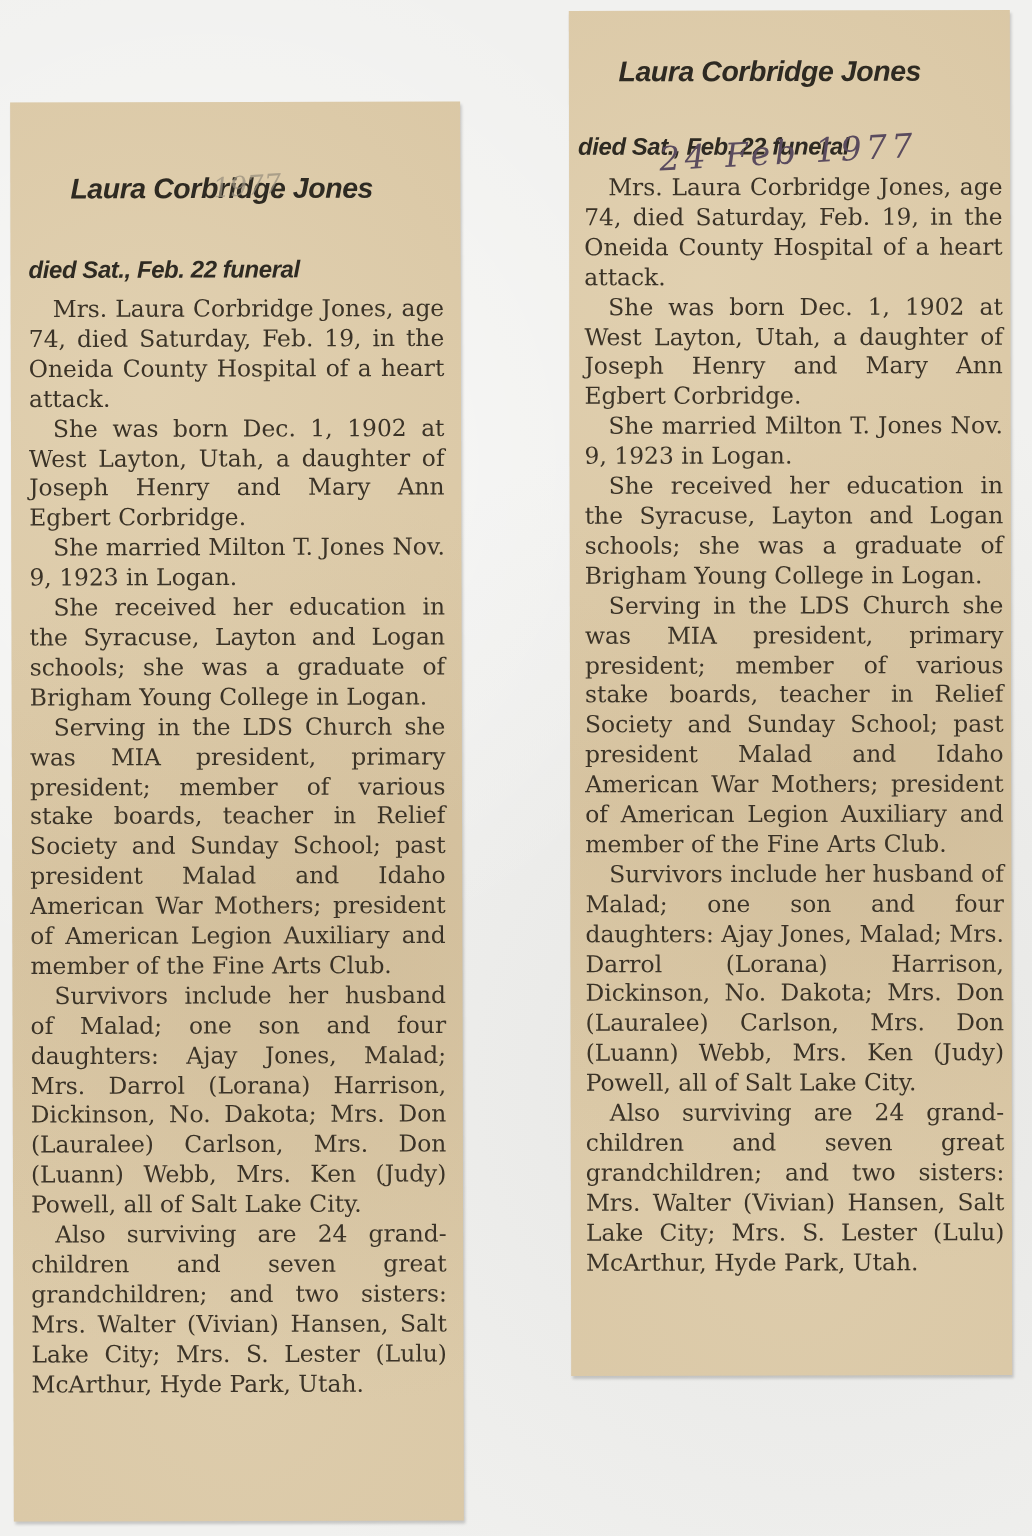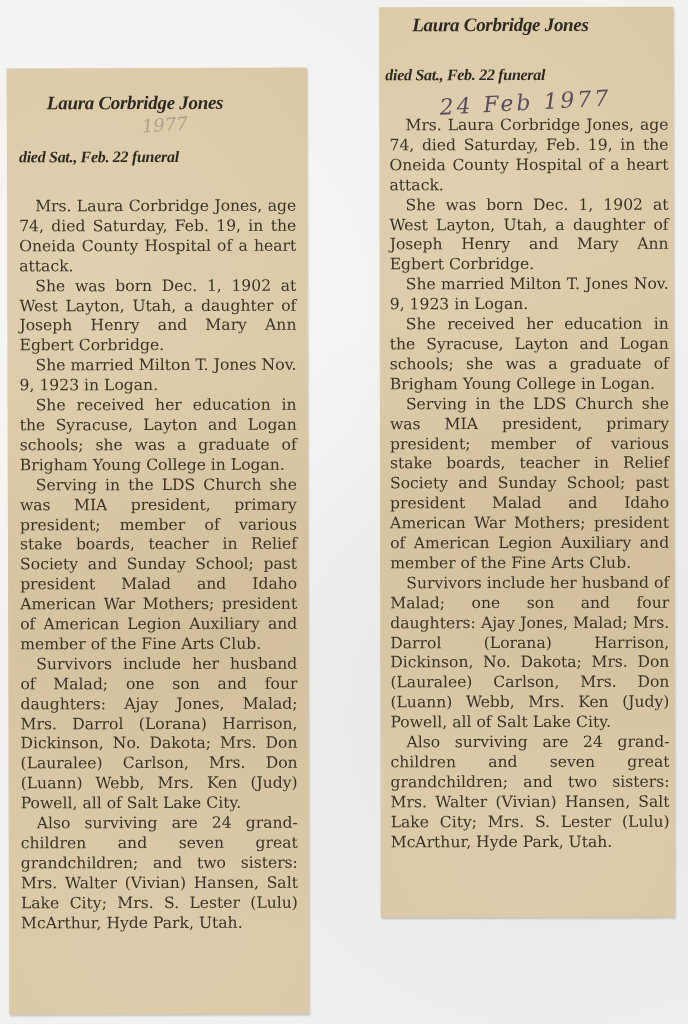--- a/index.html
+++ b/index.html
@@ -36,27 +36,28 @@
       transform: rotate(-0.15deg);
     }
     #clip-right {
       left: 380px;
       top: 7px;
       width: 294px;
       height: 910px;
       transform: rotate(-0.1deg);
     }
     .headline {
-      font-family: Liberation Serif, serif;
+      font-family: Liberation Sans, sans-serif;
       font-weight: bold;
       font-style: italic;
       color: #2e2a22;
       letter-spacing: -0.3px;
       white-space: nowrap;
       position: absolute;
+      margin-top: 24px;
     }
     .headline.name {
       font-size: 19px;
     }
     .headline.sub {
       font-size: 16px;
     }
     #clip-left .headline.name { left: 40px; top: 24px; }
     #clip-left .headline.sub { left: 12px; top: 80px; }
     #clip-right .headline.name { left: 33px; top: 7px; }

